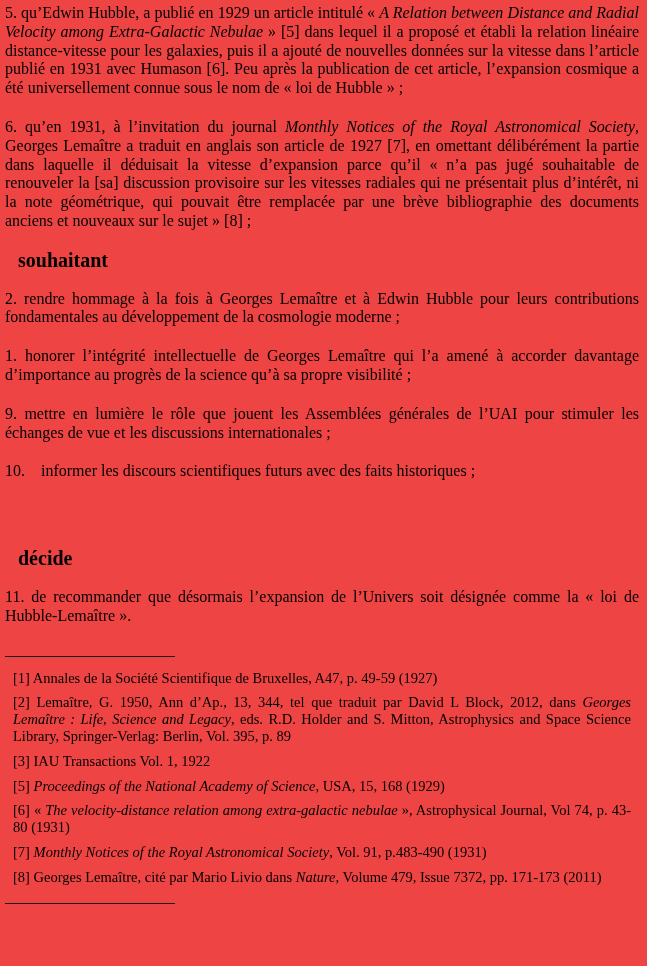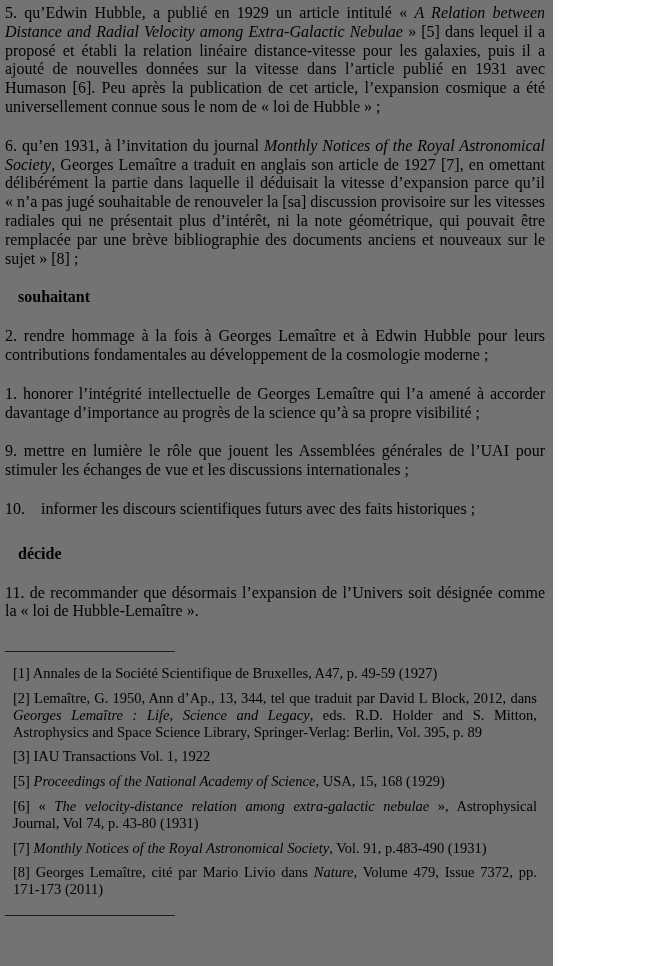--- a/index.html
+++ b/index.html
@@ -4,38 +4,38 @@
 <style>
   * { margin: 0; padding: 0; box-sizing: border-box; }
   html, body { background: #ffffff; }
   body {
     width: 647px;
     margin: 0 auto;
     color: #000000;
     font-family: "Liberation Serif", "DejaVu Serif", serif;
   }
   .page {
-    width: 553px;
+    width: 647px;
     min-height: 966px;
-    background: #737373;
+    background: #ef4444;
     padding: 4px 8px 18px 5px;
   }
   .para {
     font-size: 16px;
     line-height: 18.8px;
     text-align: justify;
     margin: 0 0 20px 0;
   }
   .heading {
-    font-size: 16px;
+    font-size: 20px;
     line-height: 18.8px;
     font-weight: 700;
     margin: 6px 0 20px 13px;
   }
-  [data-name="heading-decide"] { margin-top: 26px; }
+  [data-name="heading-decide"] { margin-top: 68px; }
   .italic { font-style: italic; }
   .bold { font-weight: 700; }
   .sep {
     width: 170px;
     height: 0;
     border-top: 1.5px solid #1a1a1a;
   }
   .sep-top { margin: 30px 0 13px 0; }
   .sep-bottom { margin: 17px 0 0 0; }
   .footnote {

